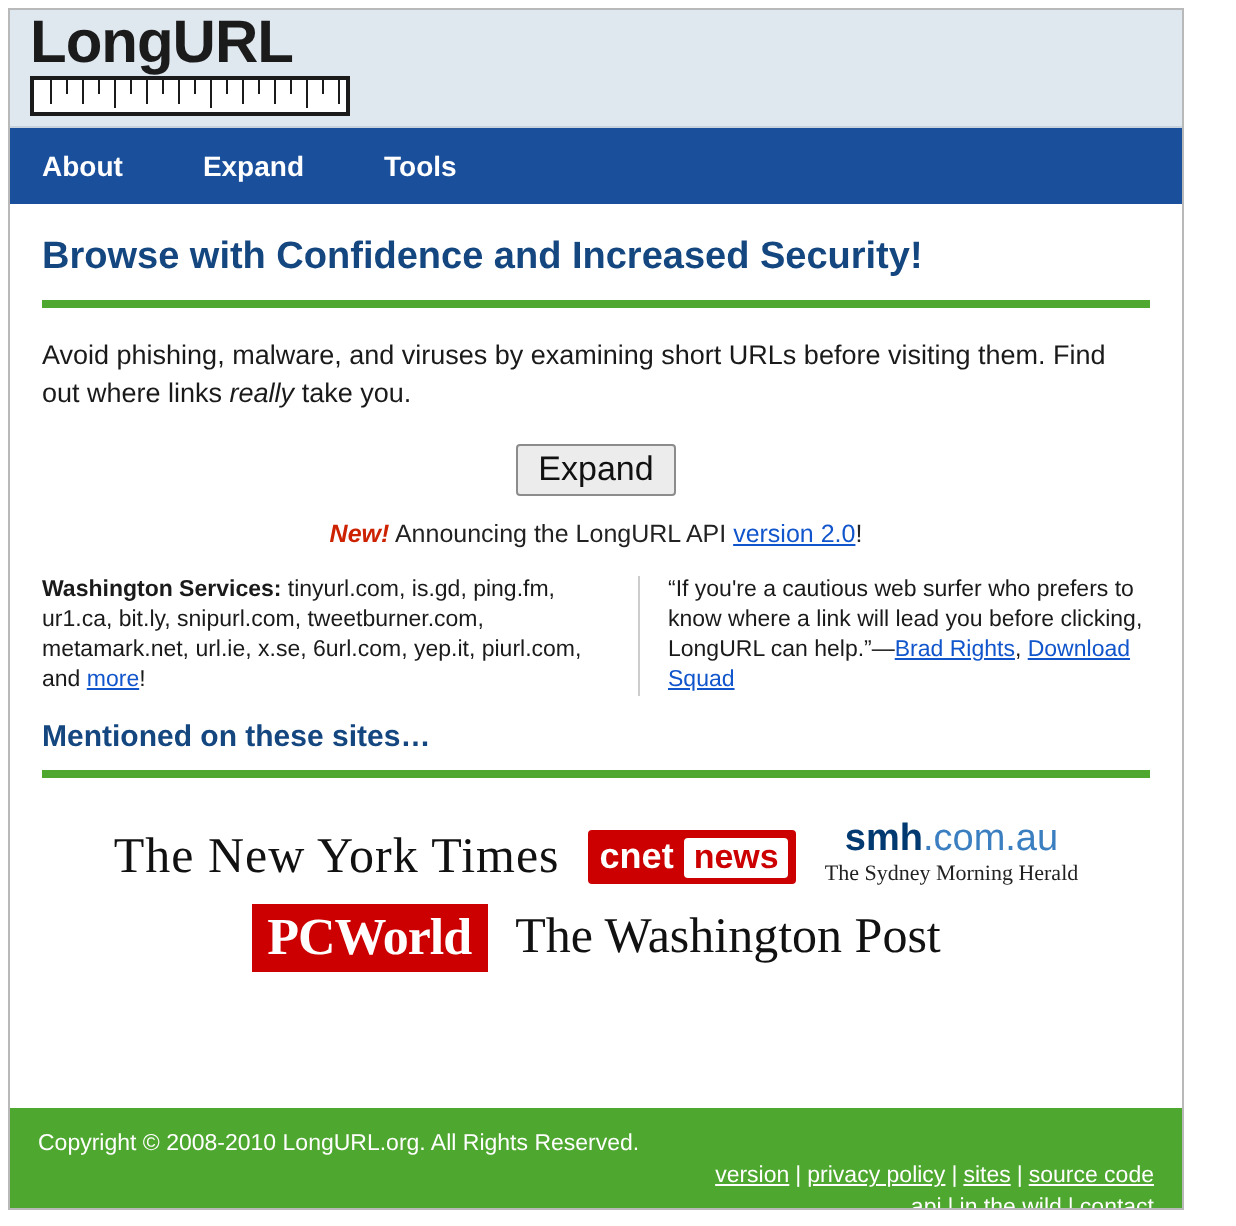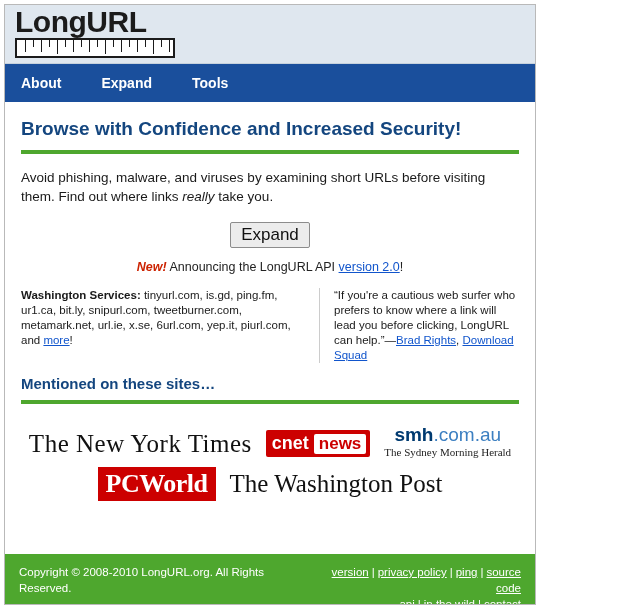--- a/index.html
+++ b/index.html
@@ -18,21 +18,21 @@
     width: 618px;
     height: 613px;
     box-sizing: border-box;
     background: #ffffff;
   }
   
   .frame {
     position: absolute;
     left: 4px;
     top: 4px;
-    width: 532px;
+    width: 588px;
     height: 601px;
     box-sizing: border-box;
     border: 1px solid #b9b9b9;
     background: #ffffff;
     overflow: hidden;
   }
 
   
   .header {
     background: #dfe7ef;
@@ -266,20 +266,21 @@
     bottom: 0;
     width: 100%;
     background: #4ea72e;
     color: #ffffff;
     box-sizing: border-box;
     padding: 10px 14px;
     height: 50px;
     font-size: 11.5px;
     display: flex;
     justify-content: space-between;
+    flex-direction: column;
   }
   .footer .copy { line-height: 16px; }
   .footer .links {
     text-align: right;
     line-height: 16px;
   }
   .footer a {
     color: #ffffff;
     text-decoration: underline;
   }
@@ -380,21 +381,21 @@
           </div>
         </div>
 
       </div>
     </div>
 
     <div class="footer">
       <div class="copy">Copyright © 2008-2010 LongURL.org. All Rights Reserved.</div>
       <div class="links">
         <div>
-          <a href="#">version</a><span class="sep">|</span><a href="#">privacy policy</a><span class="sep">|</span><a href="#">ping</a><span class="sep">|</span><a href="#">source code</a>
+          <a href="#">version</a><span class="sep">|</span><a href="#">privacy policy</a><span class="sep">|</span><a href="#">sites</a><span class="sep">|</span><a href="#">source code</a>
         </div>
         <div>
           <a href="#">api</a><span class="sep">|</span><a href="#">in the wild</a><span class="sep">|</span><a href="#">contact</a>
         </div>
       </div>
     </div>
 
   </div>
 </div>
 

